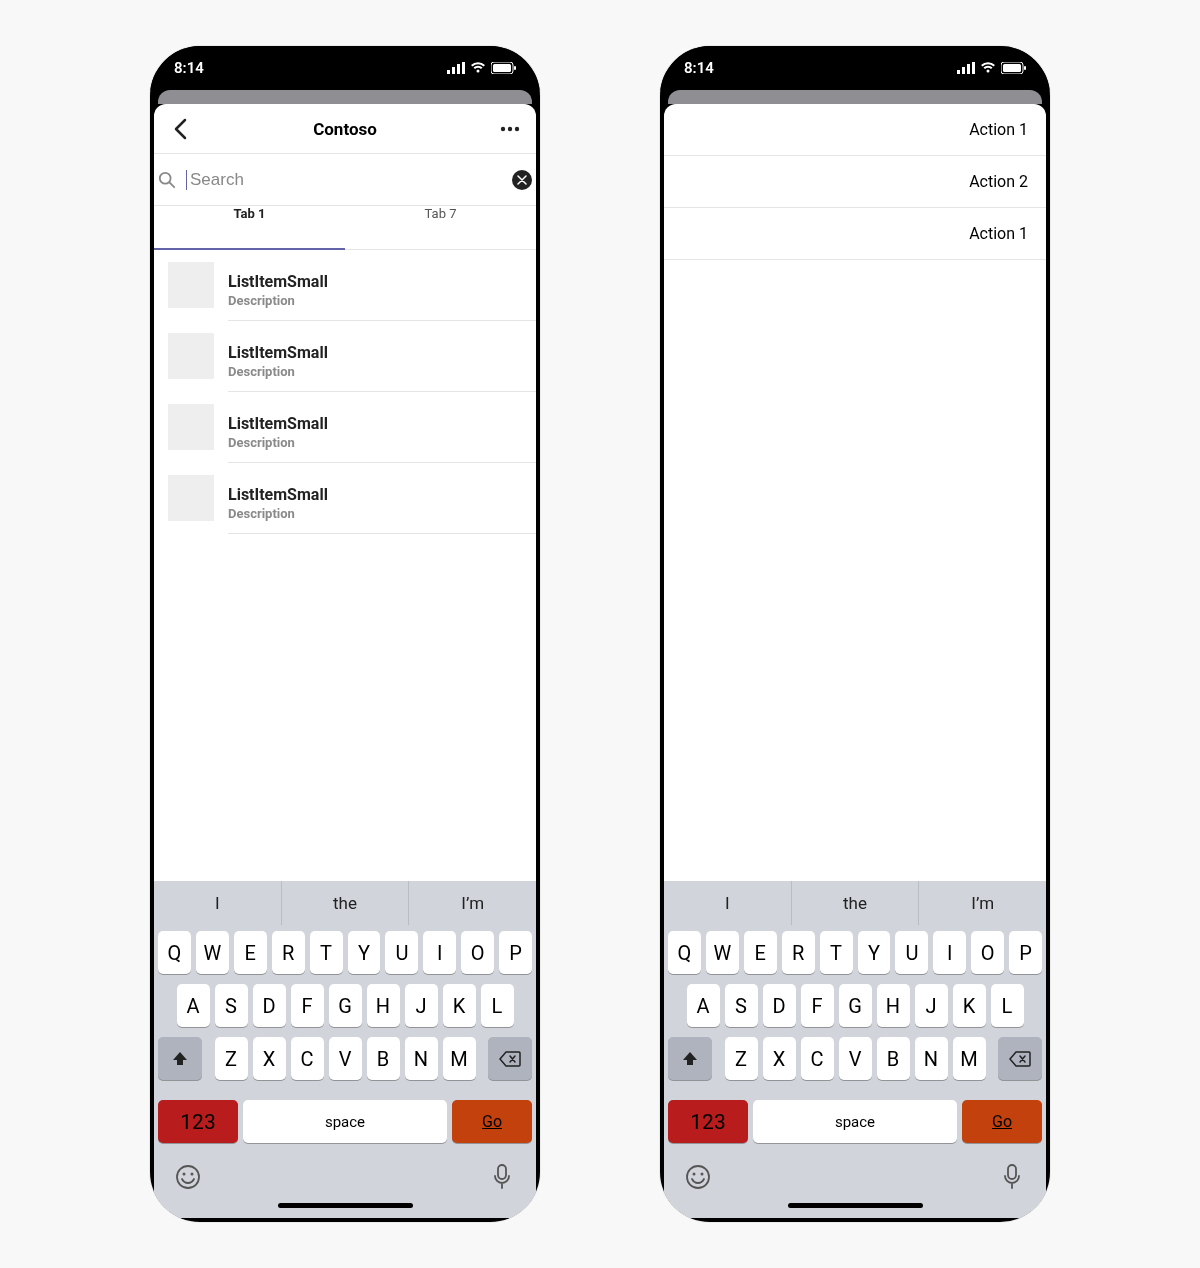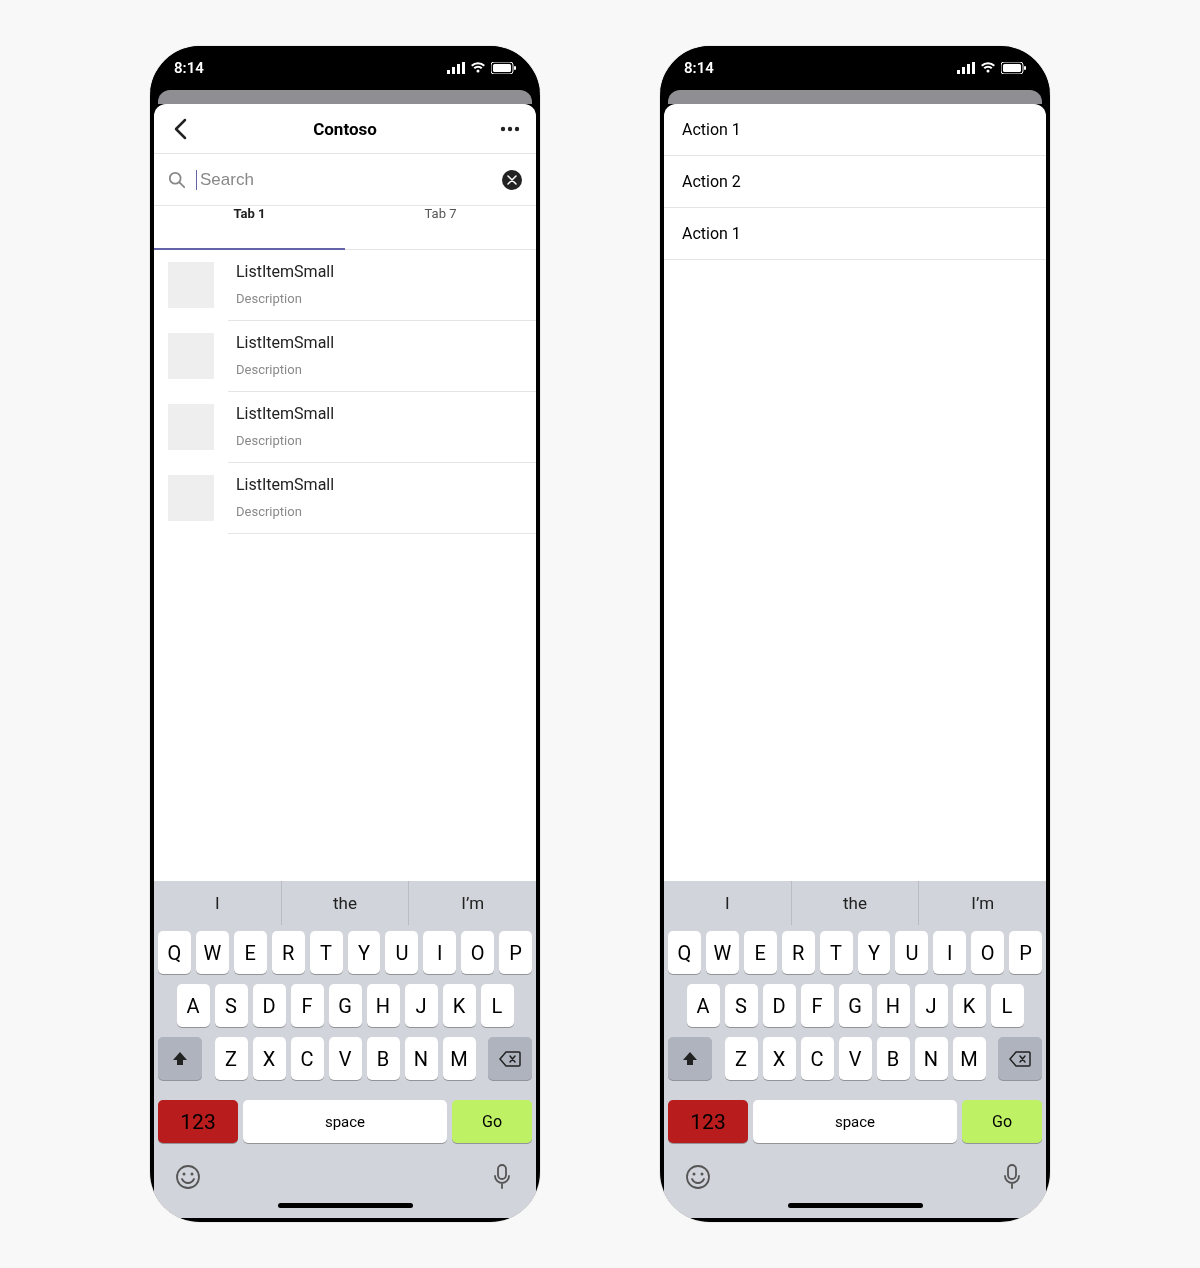--- a/index.html
+++ b/index.html
@@ -76,21 +76,21 @@
     display: flex; align-items: center; justify-content: center;
     font-size: 20px;
     letter-spacing: 1px;
     font-weight: 700;
     cursor: pointer;
   }
   .search-bar {
     height: 52px;
     display: flex;
     align-items: center;
-    padding: 0 14px;
+    padding: 0 4px;
     border-bottom: 1px solid #e5e5e5;
     gap: 10px;
   }
   .search-icon {
     width: 18px; height: 18px;
     color: #888;
   }
   .search-input {
     flex: 1;
     border: none;
@@ -130,33 +130,34 @@
     content: '';
     position: absolute;
     bottom: -1px;
     left: 0; right: 0;
     height: 2px;
     background: #6264a7;
   }
   .list { flex: 1; overflow: hidden; }
   .list-item {
     display: flex;
-    gap: 22px;
+    gap: 14px;
     padding: 12px 14px;
-    align-items: flex-start;
-    cursor: pointer;
+    align-items: flex-end;
+    cursor: pointer;
+    font-weight: bold;
   }
   .list-item .thumb {
     width: 46px; height: 46px;
     background: #eee;
     flex-shrink: 0;
   }
   .list-item .texts { flex: 1; }
   .list-item .title { font-size: 16px; color: #222; }
-  .list-item .desc { font-size: 13px; color: #8a8a8a; margin-top: 10px; }
+  .list-item .desc { font-size: 13px; color: #8a8a8a; margin-top: 2px; }
   .list-sep {
     height: 1px;
     background: #e5e5e5;
     margin-left: 74px;
   }
   .actions-list .action-item {
     padding: 16px 18px;
     font-size: 16px;
     border-bottom: 1px solid #e5e5e5;
     cursor: pointer;
@@ -200,24 +201,25 @@
     background: #aeb3bd;
     max-width: 44px;
     flex: 0 0 44px;
   }
   .key.space {
     flex: 1;
     max-width: none;
     font-size: 15px;
   }
   .key.go {
-    background: #bef264;
+    background: #c2410c;
     flex: 0 0 80px;
     max-width: 80px;
     font-size: 16px;
+    text-decoration: underline;
   }
   .key.num {
     background: #b91c1c;
     flex: 0 0 80px;
     max-width: 80px;
     font-size: 21px;
   }
   .bottom-row {
     display: flex;
     justify-content: space-between;
@@ -441,21 +443,21 @@
         </svg>
       <svg width="25" height="12" viewBox="0 0 25 12">
           <rect x="0" y="0" width="22" height="12" rx="3" fill="none" stroke="#fff" stroke-width="1"></rect>
           <rect x="2" y="2" width="18" height="8" rx="1.5" fill="#fff"></rect>
           <rect x="23" y="4" width="2" height="4" rx="1" fill="#fff"></rect>
         </svg>
     </span>
   </div>
   <div class="prev-app-bar"></div>
   <div class="screen">
-    <div class="actions-list" style="flex:1;">
+    <div class="actions-list" style="flex:1;text-align:right;">
       <div class="action-item">Action 1</div>
       <div class="action-item">Action 2</div>
       <div class="action-item">Action 1</div>
     </div>
     <div class="keyboard">
       <div class="suggestions">
         <div class="sugg">I</div>
         <div class="sugg">the</div>
         <div class="sugg">I’m</div>
       </div>

